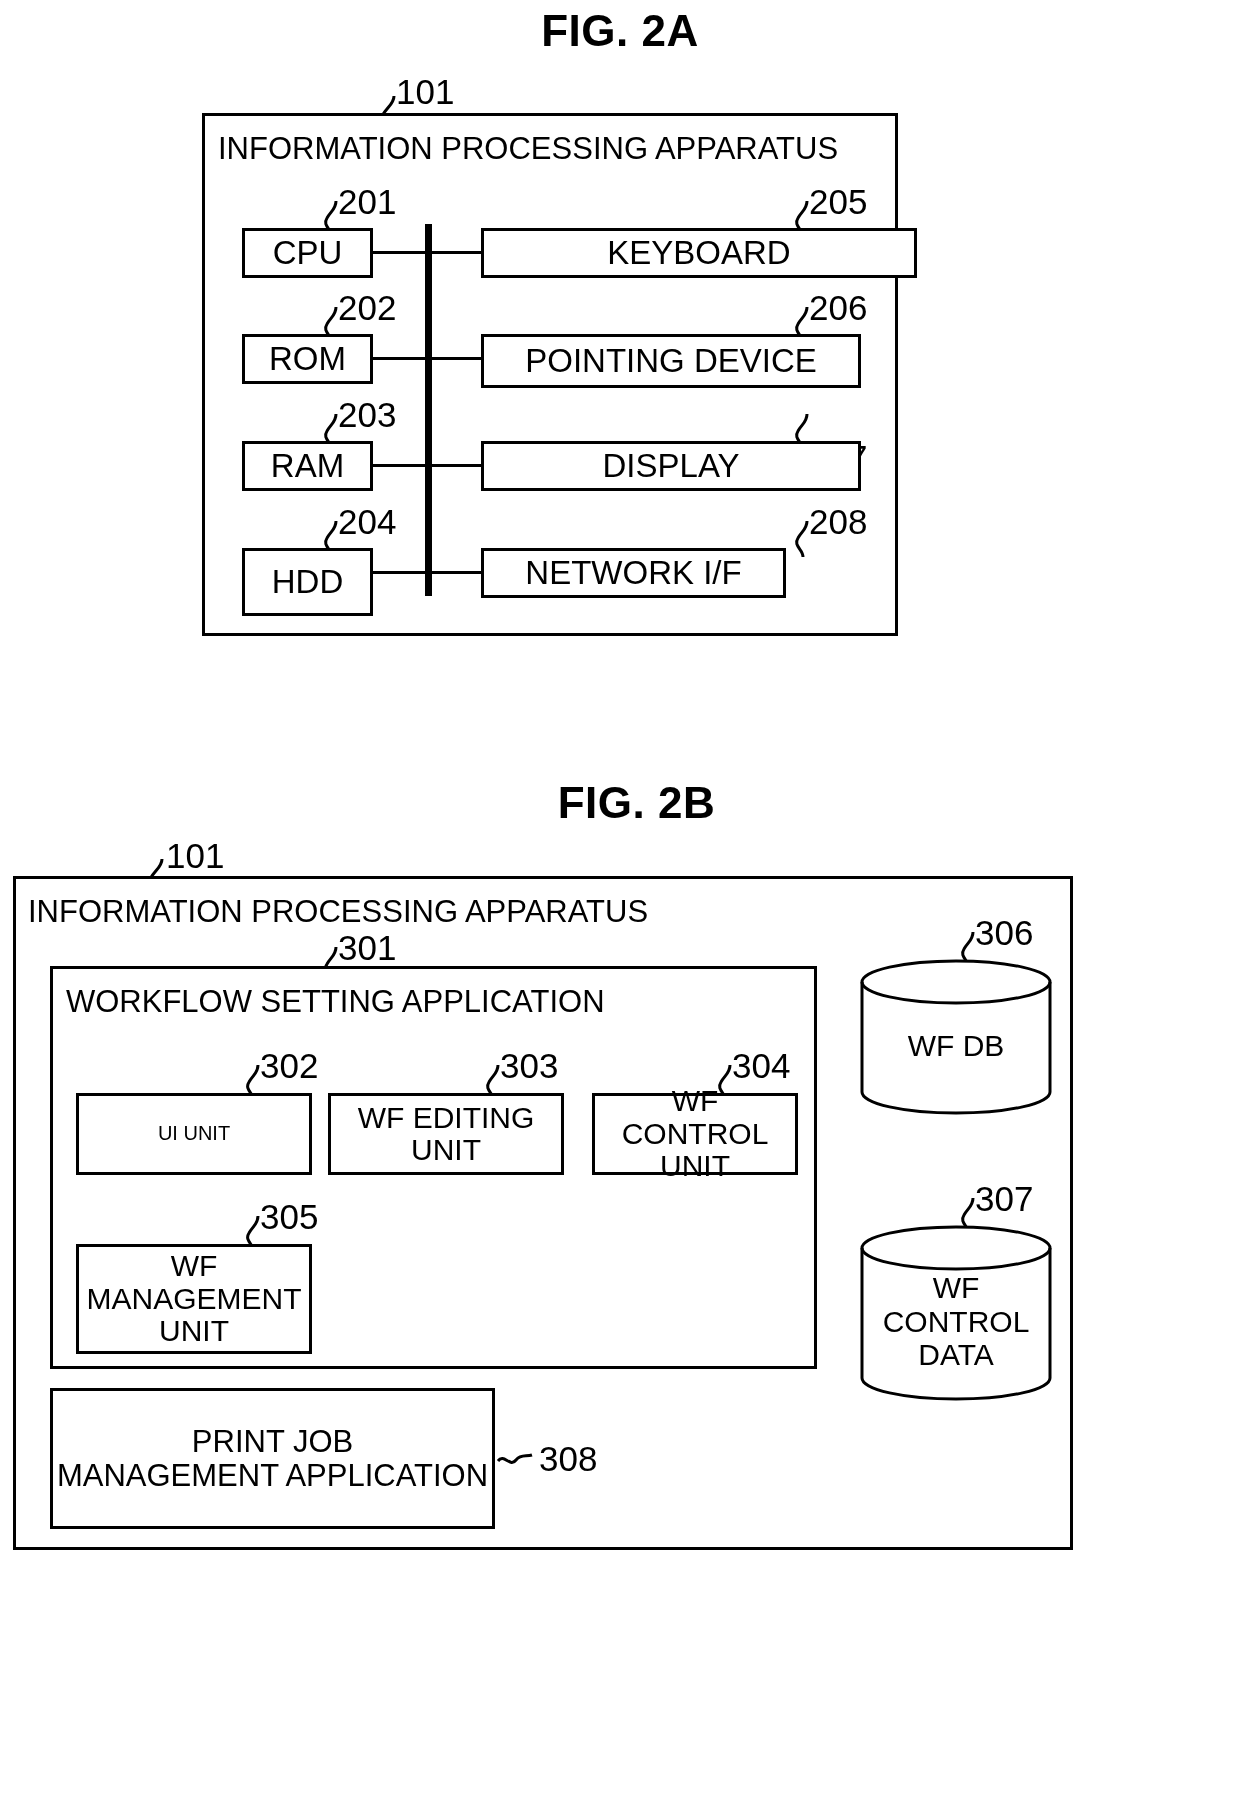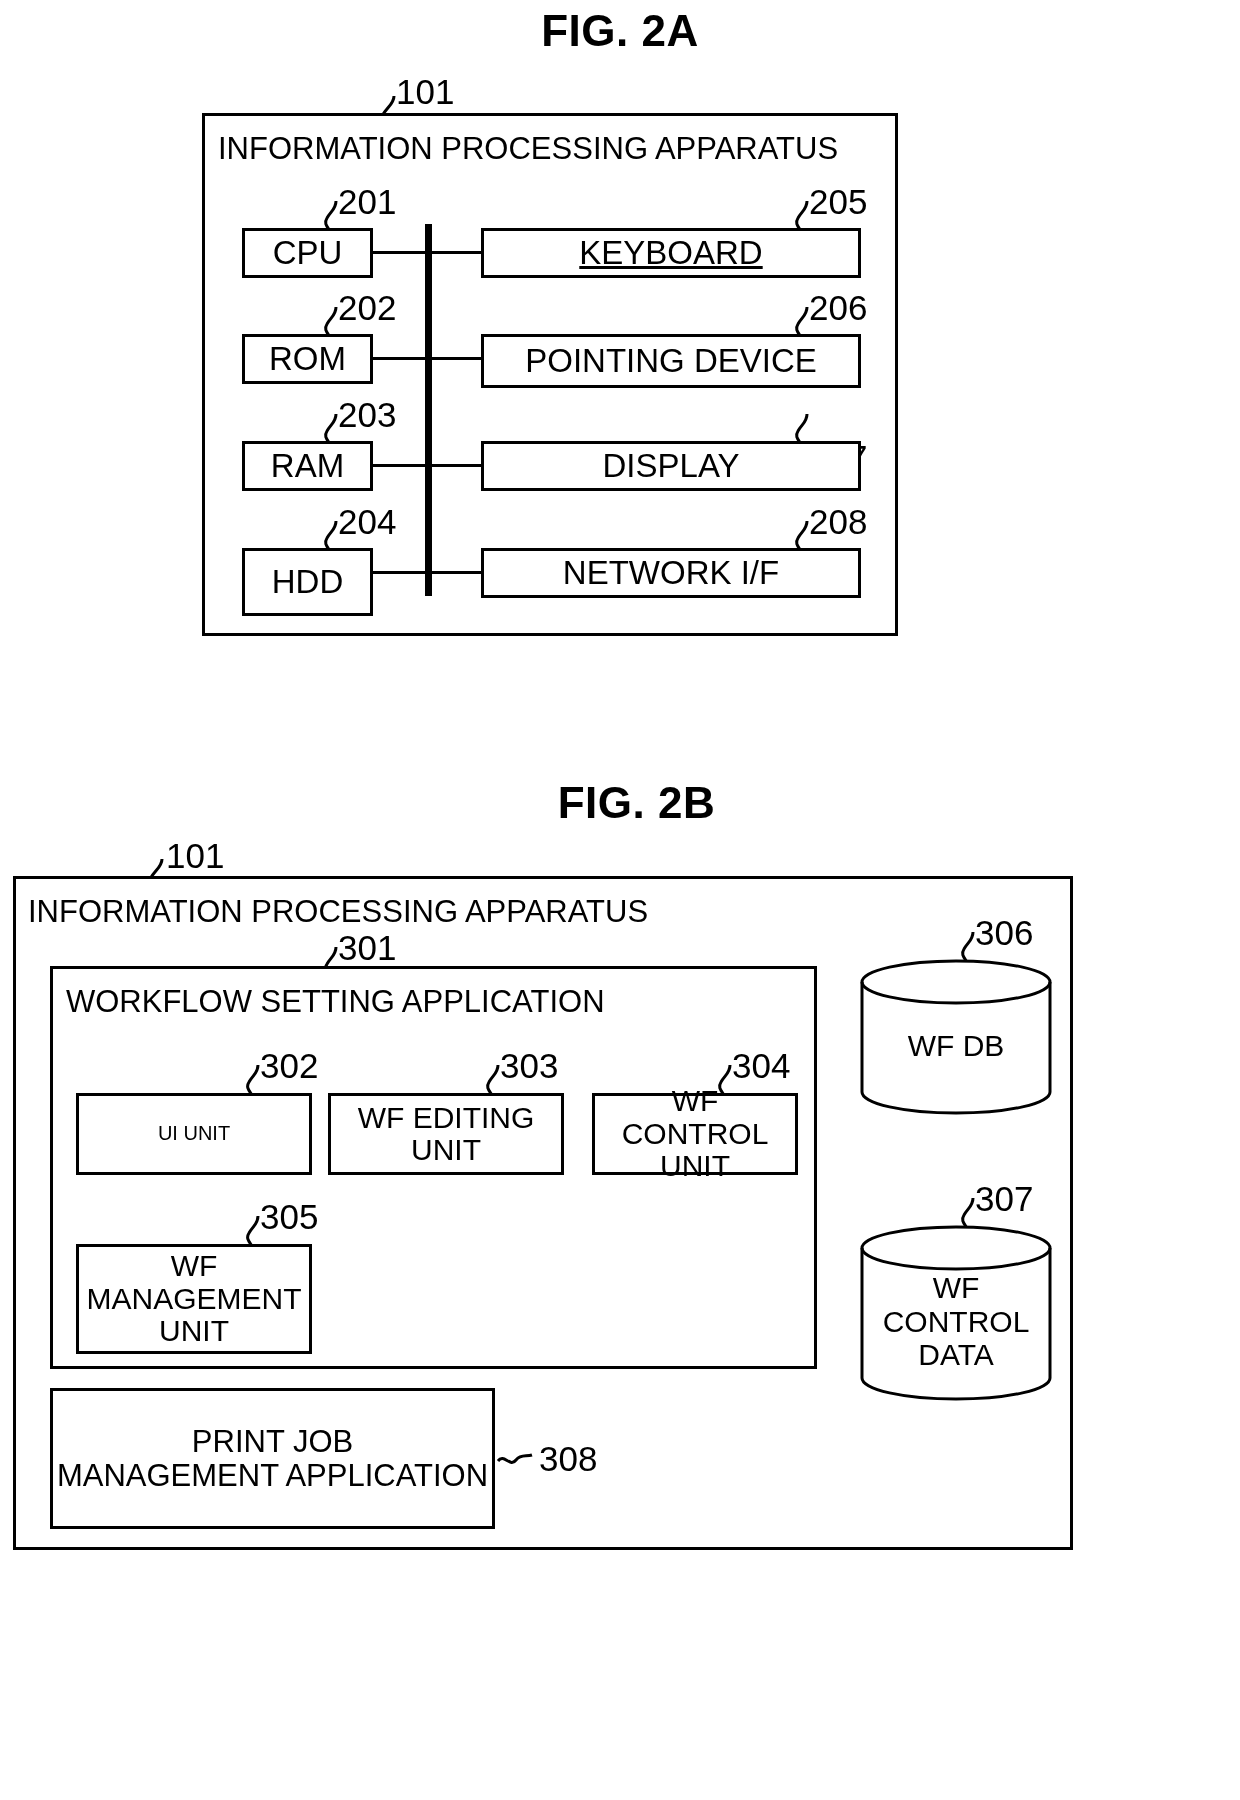--- a/index.html
+++ b/index.html
@@ -108,21 +108,21 @@
 <div class="ref" style="left:338px; top:184px;">201</div>
 <div class="box" style="left:242px; top:228px; width:131px; height:50px; font-size:33px;">
   <span>CPU</span>
 </div>
 <div class="wire" style="left:373px; top:251px; width:110px;"></div>
 
 <svg class="leader" style="left:789px; top:199px;" width="40" height="40">
   <path d="M 14 38 C 14 30, 4 27, 9 19 C 13 12, 18 10, 18 2" stroke="#000" stroke-width="3" fill="none"></path>
 </svg>
 <div class="ref" style="left:809px; top:184px;">205</div>
-<div class="box" style="left:481px; top:228px; width:380px; height:50px; font-size:33px;text-decoration:underline;">
+<div class="box" style="left:481px; top:228px; width:436px; height:50px; font-size:33px;">
   <span>KEYBOARD</span>
 </div>
 
 <svg class="leader" style="left:318px; top:305px;" width="40" height="40">
   <path d="M 14 38 C 14 30, 4 27, 9 19 C 13 12, 18 10, 18 2" stroke="#000" stroke-width="3" fill="none"></path>
 </svg>
 <div class="ref" style="left:338px; top:290px;">202</div>
 <div class="box" style="left:242px; top:334px; width:131px; height:50px; font-size:33px;">
   <span>ROM</span>
 </div>
@@ -159,21 +159,21 @@
 <div class="ref" style="left:338px; top:504px;">204</div>
 <div class="box" style="left:242px; top:548px; width:131px; height:68px; font-size:33px;">
   <span>HDD</span>
 </div>
 <div class="wire" style="left:373px; top:571px; width:110px;"></div>
 
 <svg class="leader" style="left:789px; top:519px;" width="40" height="40">
   <path d="M 14 38 C 14 30, 4 27, 9 19 C 13 12, 18 10, 18 2" stroke="#000" stroke-width="3" fill="none"></path>
 </svg>
 <div class="ref" style="left:809px; top:504px;">208</div>
-<div class="box" style="left:481px; top:548px; width:380px; height:50px; font-size:33px;">
+<div class="box" style="left:481px; top:548px; width:305px; height:50px; font-size:33px;">
   <span>NETWORK I/F</span>
 </div>
 
 <div class="fig-title" style="top:778px;padding-left:33px;">FIG. 2B</div>
 
 <svg class="leader" style="left:138px; top:855px;" width="50" height="50">
   <path d="M 18 48 C 18 38, 6 34, 12 24 C 17 15, 24 12, 24 4" stroke="#000" stroke-width="3" fill="none"></path>
 </svg>
 <div class="ref" style="left:166px; top:838px;">101</div>
 

